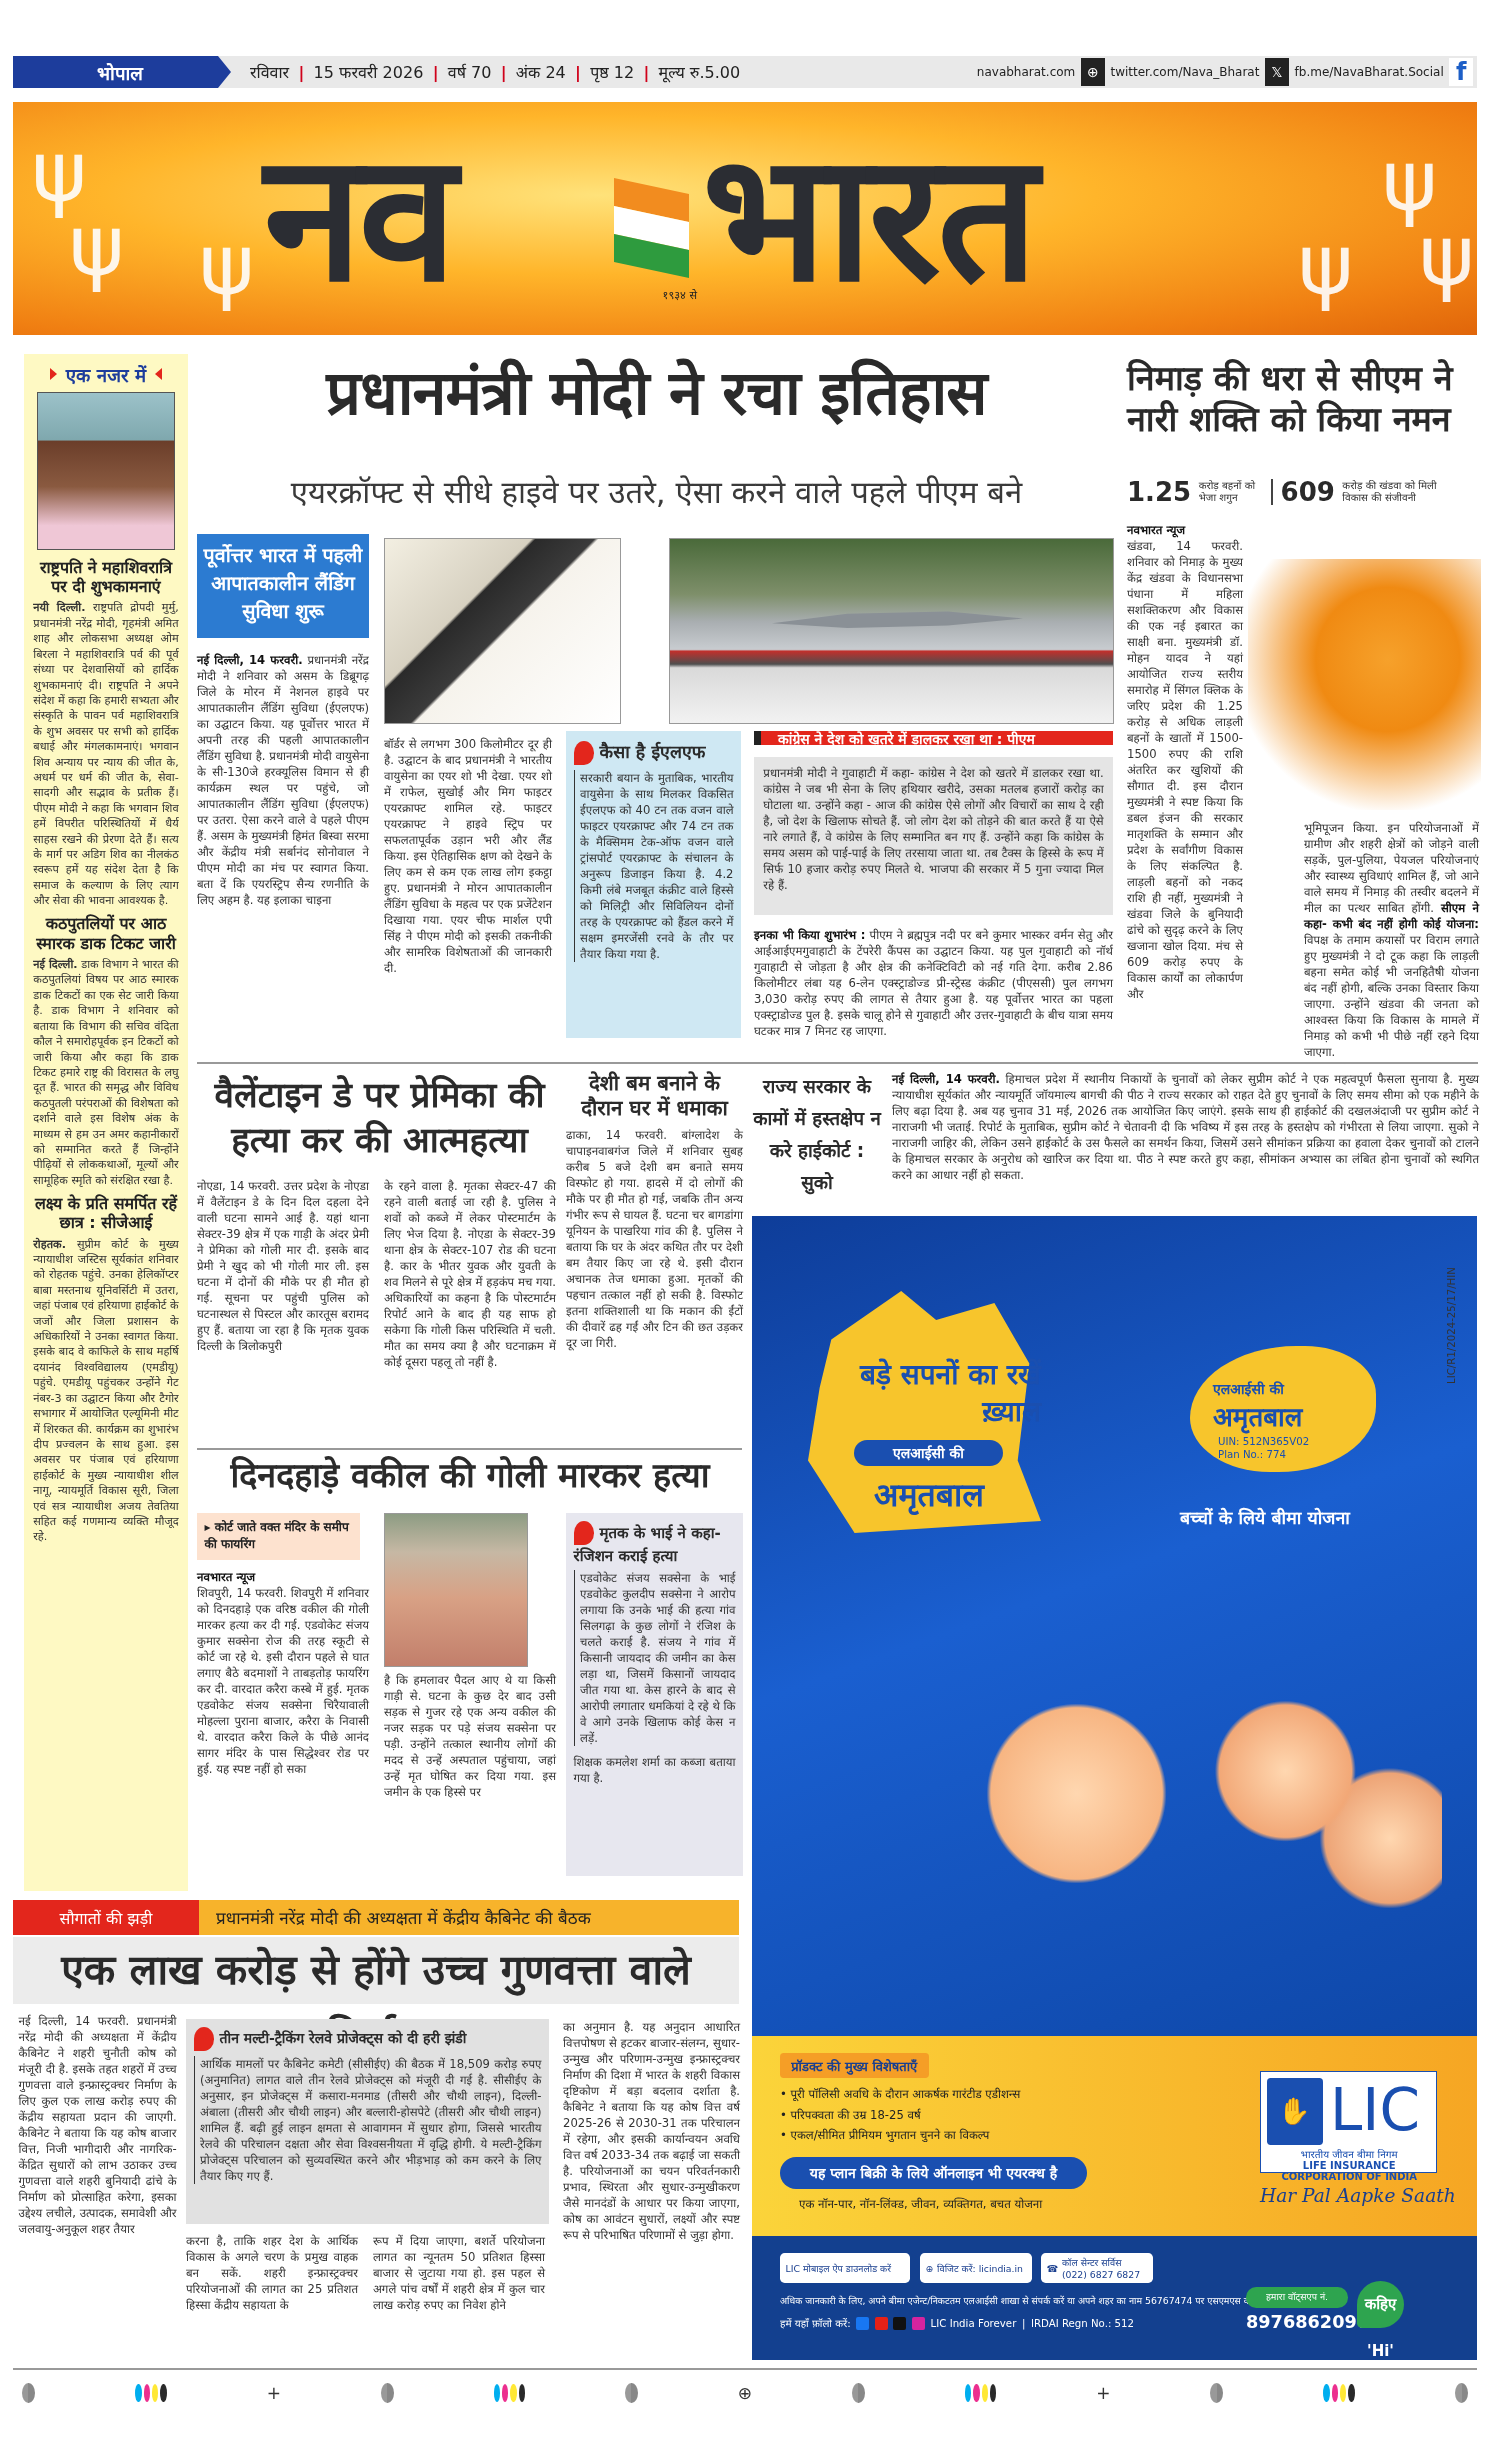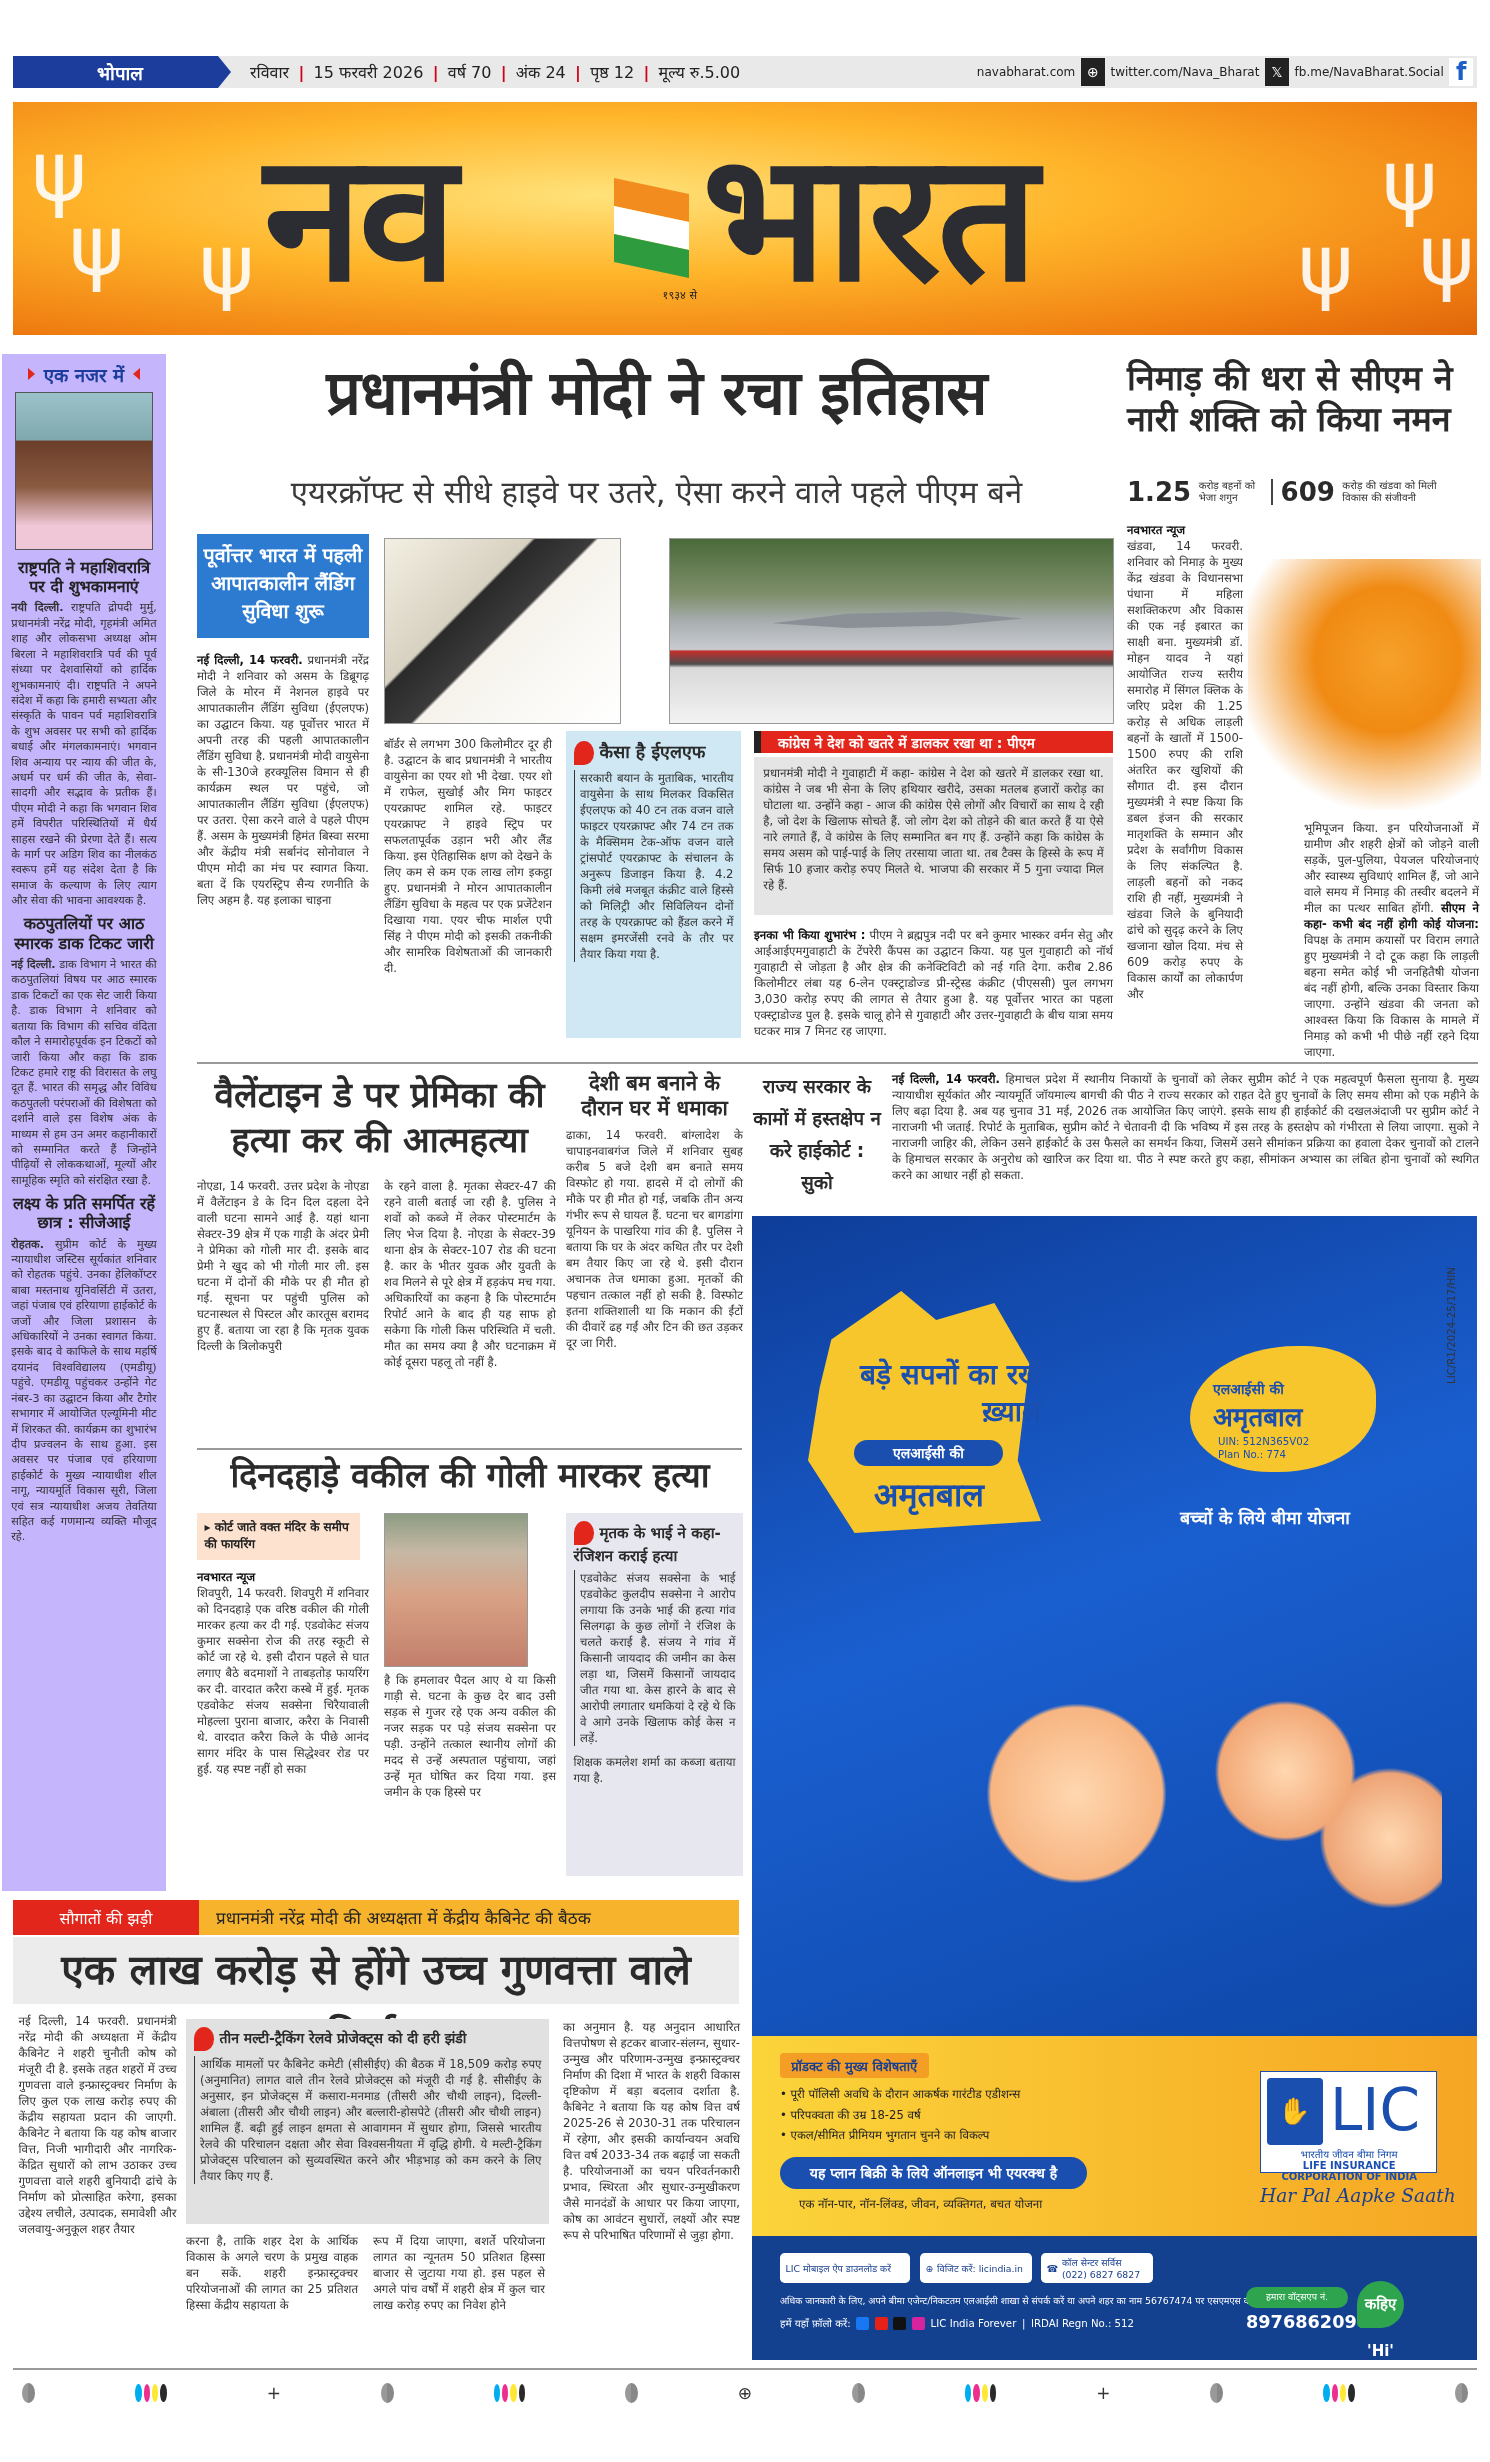--- a/index.html
+++ b/index.html
@@ -23,41 +23,41 @@
 .flag-o{position:absolute;left:18.6px;top:0;width:75px;height:28px;background:#f28c1f;transform:skewY(12deg)}
 .flag-w{position:absolute;left:18.6px;top:28px;width:75px;height:28px;background:#fff;transform:skewY(12deg)}
 .flag-g{position:absolute;left:18.6px;top:56px;width:75px;height:28px;background:#2e9b3e;transform:skewY(12deg)}
 .est{position:absolute;right:0;bottom:0;font-size:11.2px;color:#222}
 .trident{position:absolute;color:#fff;font-size:84px;opacity:.9;line-height:1}
 .hl{font-weight:bold;color:#2b2b2b;line-height:1.1}
 .body{font-size:11.6px;line-height:16px;text-align:justify;color:#333}
 .body b{color:#111}
 .rule{position:absolute;height:1.9px;background:#999}
 
-#sidebar{left:2px;top:354px;width:164px;height:1537px;background:#c4b5fd;padding:7.5px 9.3px}
+#sidebar{left:24px;top:354px;width:164px;height:1537px;background:#fef9c3;padding:7.5px 9.3px}
 #sb-title{display:flex;justify-content:center;align-items:center;gap:9.3px;font-size:18.6px;font-weight:bold;color:#1d3d9c;margin-bottom:5.6px}
 .tri-r{width:0;height:0;border-left:7.5px solid #e3261c;border-top:6.5px solid transparent;border-bottom:6.5px solid transparent}
 .tri-l{width:0;height:0;border-right:7.5px solid #e3261c;border-top:6.5px solid transparent;border-bottom:6.5px solid transparent}
 #portrait{width:138px;height:158px;margin:0 auto 7.5px;border:0.9px solid #555;background:linear-gradient(180deg,#9cc2c9 0%,#7fa8ae 30%,#6b3e2a 31%,#8a5a40 60%,#efc7d6 85%)}
 .sb-hl{font-size:16px;font-weight:bold;text-align:center;line-height:19.6px;margin:5.6px 0 3.7px;color:#222}
 .sb-body{font-size:11.2px;line-height:15.4px;text-align:justify;color:#333}
 
 #lead-hl{left:200px;top:359px;width:913px;font-size:61px;font-weight:bold;color:#2a2a2a;text-align:center;letter-spacing:-0.9px}
 #lead-sub{left:200px;top:470px;width:913px;font-size:31px;color:#3a3a3a;text-align:center}
 #blue-box{left:197px;top:534px;width:172px;height:104px;background:#2c7bd1;color:#fff;font-size:19.6px;font-weight:bold;text-align:center;line-height:28px;padding-top:7.5px}
 #photo1{left:384px;top:538px;width:237px;height:186px;background:linear-gradient(135deg,#f3efe2 0%,#d7d1c1 35%,#2a2a2a 36%,#3b3b3b 50%,#f6f3ec 51%,#fff 100%);border:0.9px solid #999}
 #photo2{left:669px;top:538px;width:445px;height:186px;background:linear-gradient(180deg,#4a6a3a 0%,#7e8f6a 30%,#a9aeb1 45%,#c8ccd0 60%,#c0302c 61%,#4e4e4e 68%,#d9d9d9 70%,#f2f2f2 100%);border:0.9px solid #999}
 #jet{position:absolute;left:102px;top:56px;width:251px;height:47px;background:#8a9096;clip-path:polygon(0 60%,30% 40%,70% 35%,100% 50%,70% 65%,30% 70%)}
 #lead-c1{left:197px;top:652px;width:172px}
 #lead-c2{left:384px;top:736px;width:168px}
 #elf-box{left:566px;top:731px;width:175px;height:307px;background:#cfe8f3;padding:7.5px}
 .quote-mark{display:inline-block;width:20.5px;height:24px;border-radius:50% 50% 50% 0;background:#e3261c;vertical-align:middle;margin-right:5.6px}
 .boxhead{font-size:17.7px;font-weight:bold;color:#2a2a2a}
 .boxbody{font-size:11.6px;line-height:16px;text-align:justify;color:#333;border-left:1.9px solid #333;padding-left:5.6px;margin-top:5.6px}
-#cong-bar{left:754px;top:731px;width:359px;height:22px;background:#e3261c;color:#fff;font-weight:bold;font-size:14px;display:flex;align-items:center;padding-left:17px;border-left:7.5px solid #222}
+#cong-bar{left:754px;top:731px;width:359px;height:14px;background:#e3261c;color:#fff;font-weight:bold;font-size:14px;display:flex;align-items:center;padding-left:17px;border-left:7.5px solid #222}
 #cong-box{left:754px;top:757px;width:359px;height:158px;background:#e5e5e5;padding:7.5px 9.3px}
 #cong-more{left:754px;top:927px;width:359px}
 
 #nimad-hl{left:1127px;top:358px;width:354px;font-size:34px;font-weight:bold;color:#2a2a2a;line-height:41px}
 #nimad-stats{left:1127px;top:477px;width:354px;display:flex;align-items:center;gap:7.5px}
 .big-num{font-size:26px;font-weight:bold;color:#2a2a2a}
 .stat-lbl{font-size:10.2px;line-height:12px;color:#333}
 .vbar{width:1.9px;height:26px;background:#444}
 #cm-photo{left:1248px;top:559px;width:233px;height:251px;background:radial-gradient(circle at 60% 40%,#f6a12b 0%,#f08a12 35%,#fff 75%)}
 #nimad-c1{left:1127px;top:522px;width:172px}

